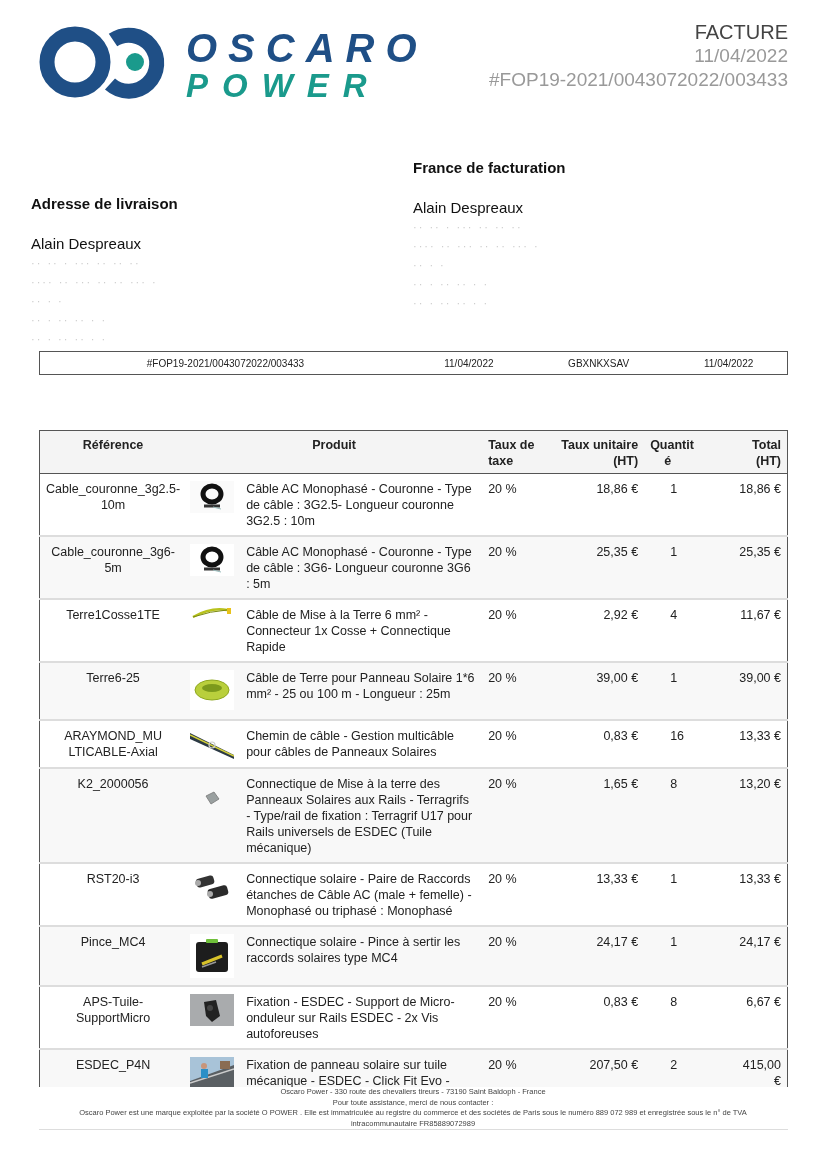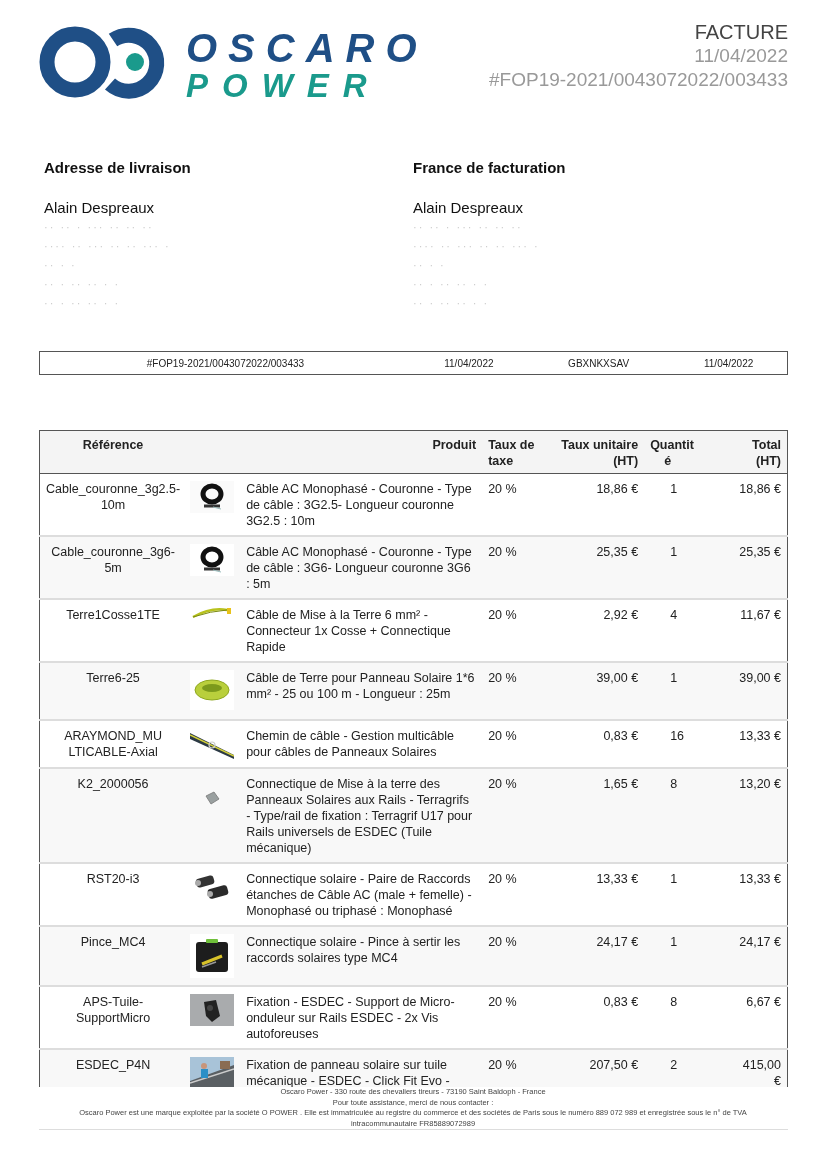--- a/index.html
+++ b/index.html
@@ -7,21 +7,21 @@
     width: 826px; height: 1169px; position: relative; overflow: hidden;
     background: #ffffff; color: #222;
     font-family: "Liberation Sans", sans-serif;
   }
   .logo { position: absolute; left: 38px; top: 24px; width: 380px; height: 78px; }
   .doc-head { position: absolute; right: 38px; top: 20px; text-align: right; }
   .doc-head .title { font-size: 20px; font-weight: normal; color: #444; line-height: 24px; }
   .doc-head .sub { font-size: 19px; color: #999; line-height: 24px; }
 
   .addr { position: absolute; top: 158px; width: 340px; }
-  .addr.left { left: 44px; }
+  .addr.left { left: 31px; margin-top: 36px; }
   .addr.right { left: 413px; }
   .addr h3 { margin: 0 0 20px 0; font-size: 15px; font-weight: bold; color: #111; line-height: 20px; }
   .addr .name { font-size: 15px; color: #111; line-height: 20px; }
   .addr .redacted { font-size: 11px; color: #ccc; line-height: 19px; letter-spacing: 2px; white-space: nowrap; }
 
   .meta { position: absolute; left: 39px; top: 351px; width: 749px; border-collapse: collapse; border: 1px solid #555; }
   .meta th { background: #f4f4f4; font-size: 12.5px; font-weight: bold; height: 28px; text-align: center; padding: 0; border-bottom: 1px solid #ddd; }
   .meta td { font-size: 10px; text-align: center; height: 22px; padding: 0; }
 
   .items { position: absolute; left: 39px; top: 430px; width: 749px; border-collapse: collapse; border: 1px solid #555; border-bottom: none; }
@@ -29,21 +29,21 @@
   .items td { font-size: 12.5px; vertical-align: top; padding: 7px 6px 6px 6px; line-height: 16px; border-bottom: 2px solid #ddd; color: #222; }
   .items tr.alt td { background: #f8f8f8; }
   .c-ref { width: 106px; text-align: center; margin-left: 16px; }
   .c-img { width: 46px; padding: 7px 4px !important; }
   .c-prod { width: 230px; text-align: left; }
   .c-tax { width: 60px; text-align: left; }
   .c-pu { width: 78px; text-align: right; }
   .c-qty { width: 52px; text-align: left; padding-left: 26px !important; }
   .c-tot { text-align: right; }
   .items th.c-tax, .items th.c-qty { text-align: left; }
-  .items th.c-prod { text-align: right; margin-top: 24px; }
+  .items th.c-prod { text-align: center; margin-top: 24px; }
   .thumb { width: 44px; height: 32px; display: flex; align-items: center; justify-content: center; background: #fafafa; }
   .thumb svg { display: block; }
 
   .footer { position: absolute; left: 0; top: 1087px; width: 826px; text-align: center; font-size: 7.5px; color: #444; line-height: 10.5px; background: #fff; }
 </style>
 </head>
 <body>
 
 <div class="logo">
   <svg width="380" height="78" viewBox="0 0 380 78">

